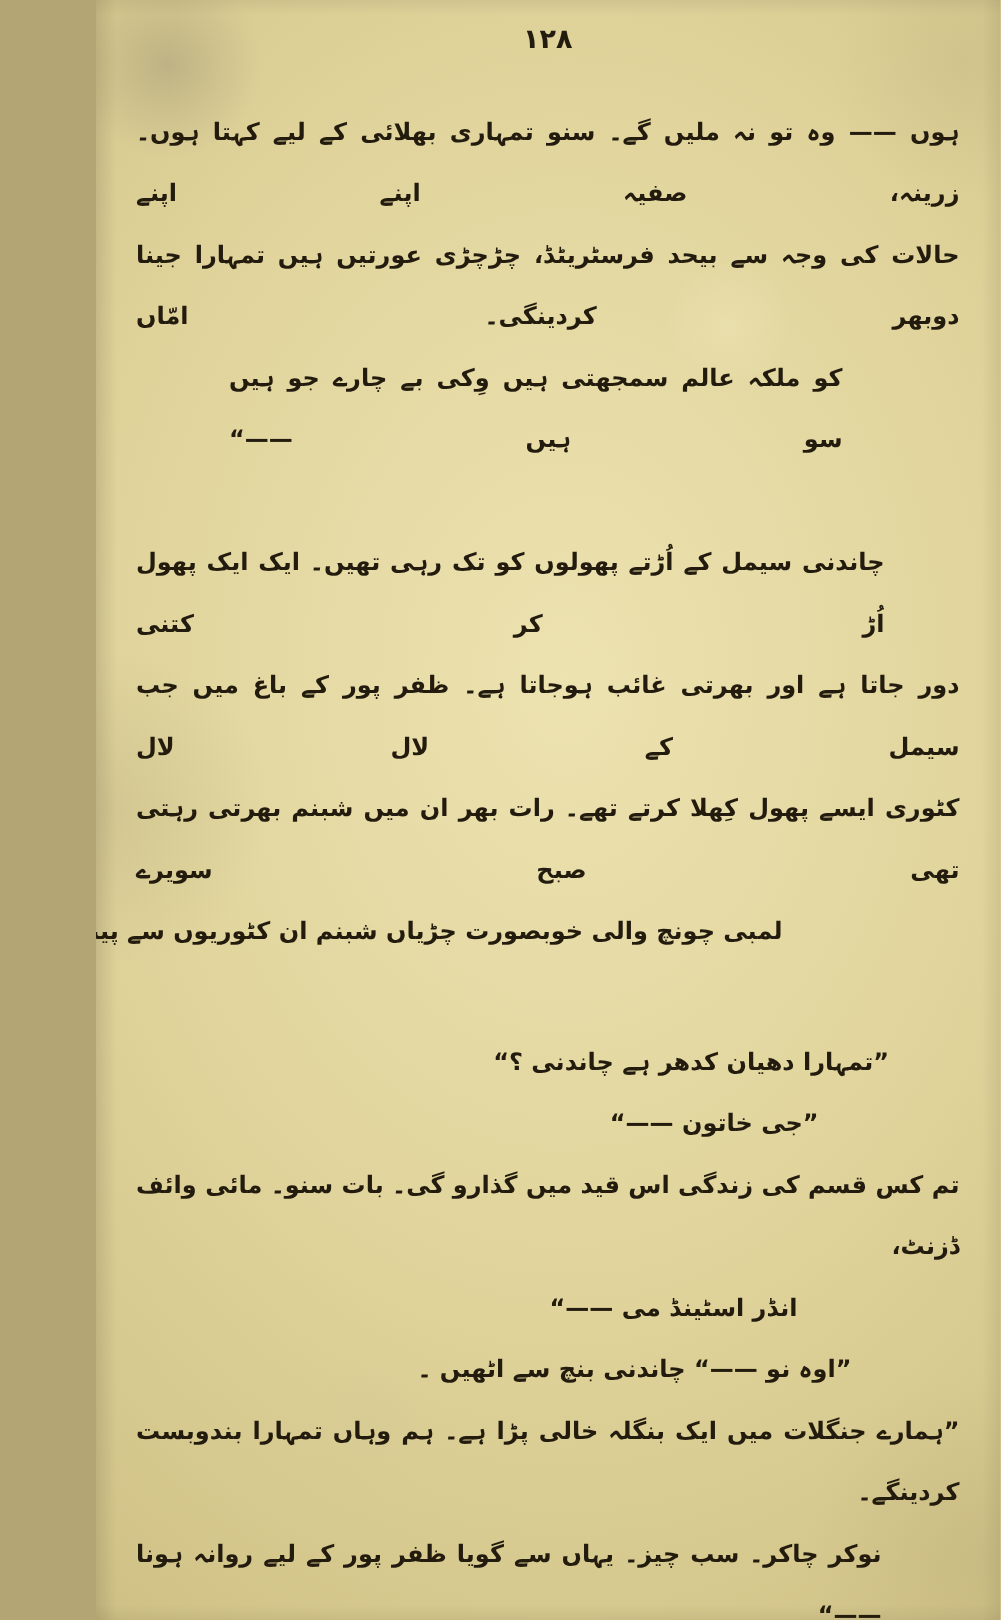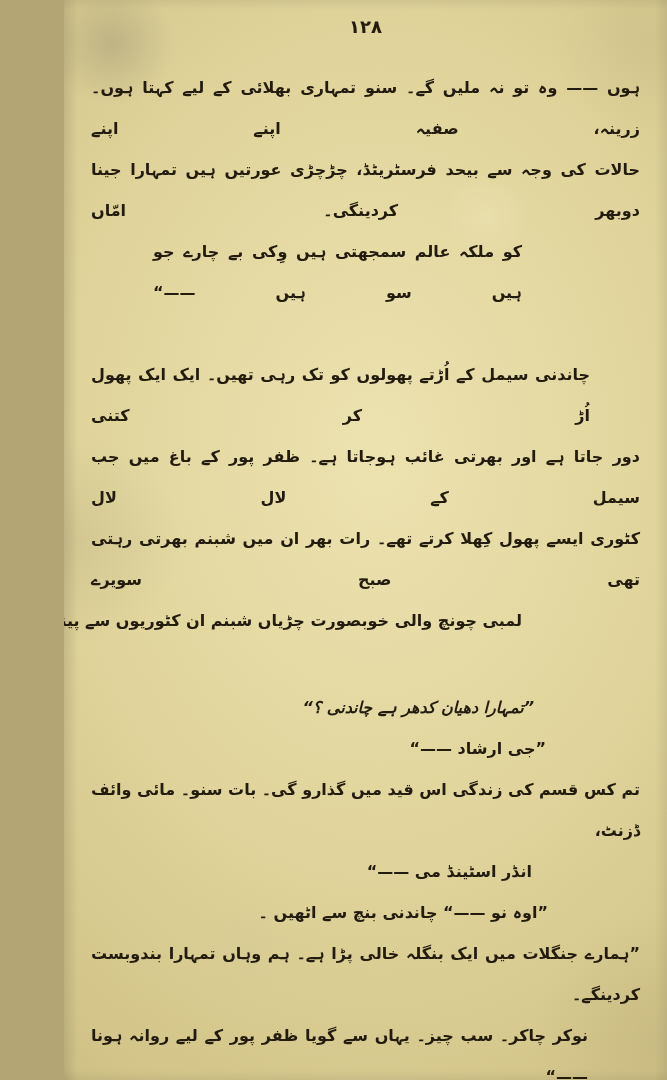--- a/index.html
+++ b/index.html
@@ -43,27 +43,27 @@
     margin:30px 27px 0 27px;
     font-size:16px;font-weight:bold;
     line-height:41px;
   }
   .ln{min-height:41px;}
   .flush{text-align:justify;text-align-last:justify;}
   .right{text-align:right;white-space:nowrap;}
   .para2{margin-top:41px;}
   .dialogue{margin-top:46px;}
   
-  .p1l4{margin-right:118px;margin-left:62px;}
+  .p1l4{margin-right:78px;margin-left:62px;}
   .p2l1{margin-right:50px;}
   .p2l4{margin-right:118px;}
-  .d1{margin-right:106px;font-style:italic;}
+  .d1{margin-right:47px;}
   .d2{margin-right:94px;}
   .d4{margin-right:108px;}
-  .d5{margin-right:92px;}
+  .d5{margin-right:72px;}
   .d7{margin-right:52px;}
   .d8{margin-right:208px;}
 </style>
 </head>
 <body>
 
 <div class="scan-page">
 
   <div class="page-number">۱۲۸</div>
 
@@ -77,21 +77,21 @@
 
     <div class="para2">
       <div class="ln flush p2l1">چاندنی سیمل کے اُڑتے پھولوں کو تک رہی تھیں۔ ایک ایک پھول اُڑ کر کتنی</div>
       <div class="ln flush">دور جاتا ہے اور بھرتی غائب ہوجاتا ہے۔ ظفر پور کے باغ میں جب سیمل کے لال لال</div>
       <div class="ln flush">کٹوری ایسے پھول کِھلا کرتے تھے۔ رات بھر ان میں شبنم بھرتی رہتی تھی صبح سویرے</div>
       <div class="ln right p2l4">لمبی چونچ والی خوبصورت چڑیاں شبنم ان کٹوریوں سے پینے آجاتیں ۔</div>
     </div>
 
     <div class="dialogue">
       <div class="ln right d1">”تمہارا دھیان کدھر ہے چاندنی ؟“</div>
-      <div class="ln right d2">”جی ارشاد ——“</div>
+      <div class="ln right d2">”جی خاتون ——“</div>
       <div class="ln flush">تم کس قسم کی زندگی اس قید میں گذارو گی۔ بات سنو۔ مائی وائف ڈزنٹ،</div>
       <div class="ln right d4">انڈر اسٹینڈ می ——“</div>
       <div class="ln right d5">”اوہ نو ——“ چاندنی بنچ سے اٹھیں ۔</div>
       <div class="ln flush">”ہمارے جنگلات میں ایک بنگلہ خالی پڑا ہے۔ ہم وہاں تمہارا بندوبست کردینگے۔</div>
       <div class="ln flush d7">نوکر چاکر۔ سب چیز۔ یہاں سے گویا ظفر پور کے لیے روانہ ہونا ——“</div>
       <div class="ln right d8">”بوبی میاں۔ آپ لکڑ بگّے ہیں ۔“</div>
 
     </div>
 
   </div>

